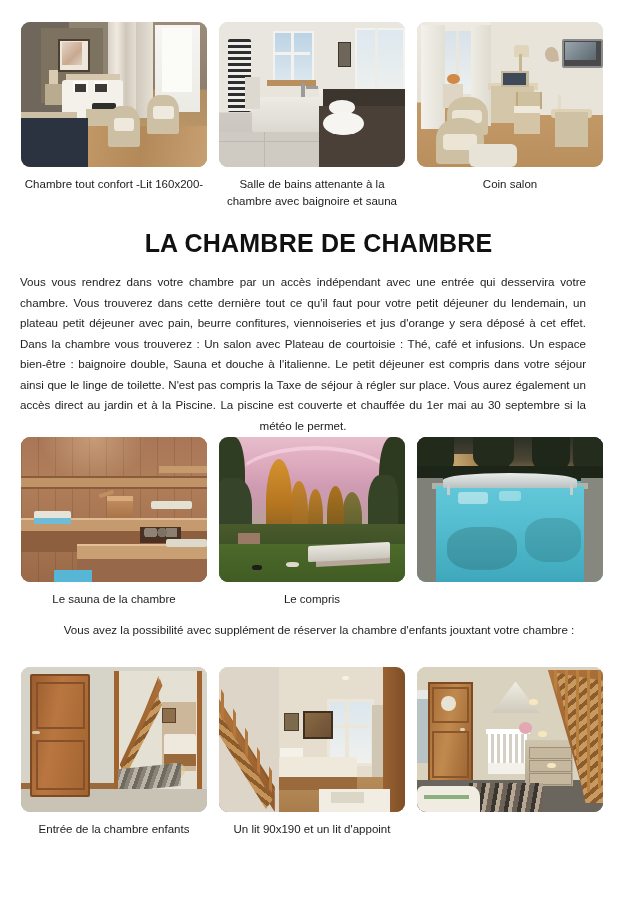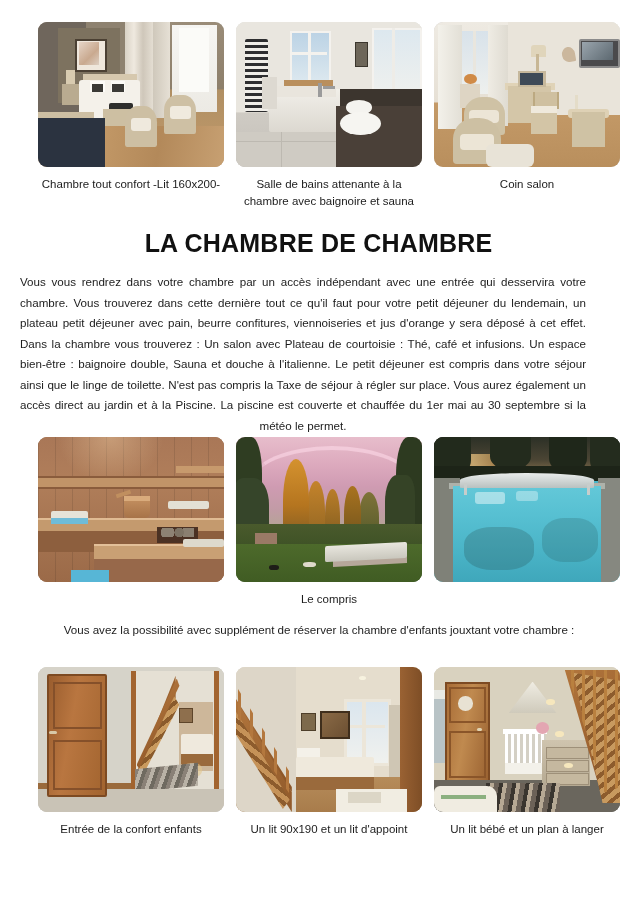--- a/index.html
+++ b/index.html
@@ -18,21 +18,21 @@
   .page {
     width: 637px;
     height: 900px;
     position: relative;
     background: #ffffff;
   }
 
   
   .photo-row {
     position: absolute;
-    left: 29px;
+    left: 12px;
     width: 582px;
     display: flex;
     justify-content: space-between;
     padding-left: 9px;
   }
   .photo-cell {
     width: 186px;
   }
   .photo {
     width: 186px;
@@ -455,20 +455,21 @@
           <div class="sa2-towel1"></div>
             <div class="sa2-towel1b"></div>
           <div class="sa2-stove"></div>
             <div class="sa2-stones"></div>
           <div class="sa2-bench2"></div>
             <div class="sa2-bench2b"></div>
           <div class="sa2-towel3"></div>
             <div class="sa2-blue"></div>
         </div>
       </div>
+      <div class="caption">Le sauna de la chambre</div>
     </div>
 
     <div class="photo-cell">
       <div class="photo">
         <div class="scene jardin">
           <div class="ja-sky"></div>
             <div class="ja-rain"></div>
           <div class="ja-pop5"></div>
             <div class="ja-pop4"></div>
             <div class="ja-pop3"></div>
@@ -535,21 +536,21 @@
           <div class="en-light"></div>
           <div class="en-rug"></div>
           <div class="en-skirt"></div>
             <div class="en-floor"></div>
           <div class="en-door"></div>
             <div class="en-door-p1"></div>
             <div class="en-door-p2"></div>
           <div class="en-door-h"></div>
         </div>
       </div>
-      <div class="caption">Entrée de la confort enfants</div>
+      <div class="caption">Entrée de la chambre enfants</div>
     </div>
 
     <div class="photo-cell">
       <div class="photo">
         <div class="scene ch90">
           <div class="c9-wall"></div>
           <div class="c9-win"></div>
             <div class="c9-win-b1"></div>
             <div class="c9-win-b2"></div>
           <div class="c9-spot"></div>
@@ -597,17 +598,16 @@
             <div class="be-steps"></div>
             <div class="be-balus"></div>
           <div class="be-light1"></div>
             <div class="be-light2"></div>
             <div class="be-light3"></div>
           <div class="be-rug"></div>
           <div class="be-bed"></div>
             <div class="be-bed-l"></div>
         </div>
       </div>
-      <div class="caption">Un lit bébé et un plan à langer</div>
     </div>
   </div>
 
 </div>
 
 </body></html>

